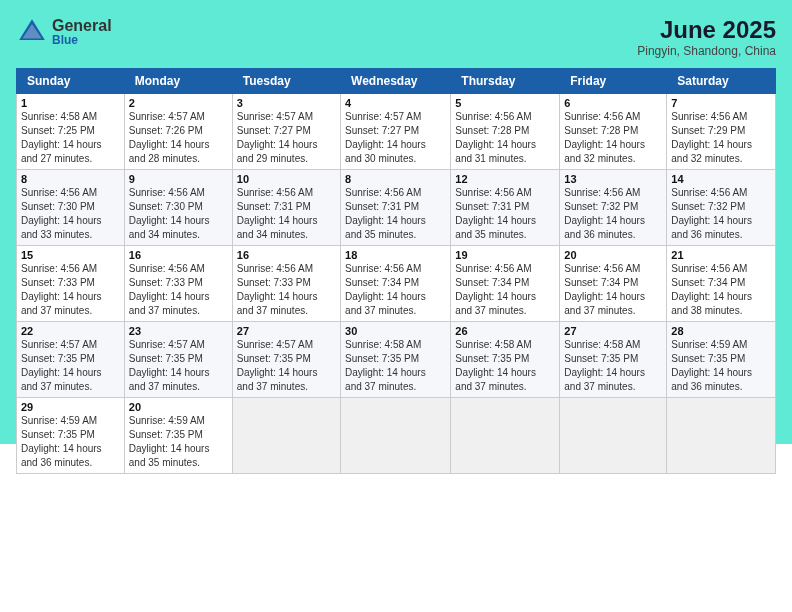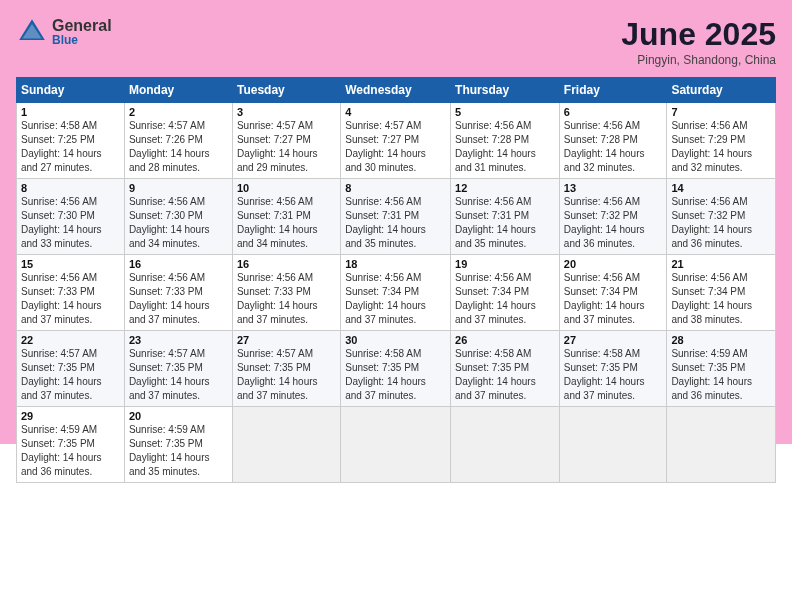--- a/index.html
+++ b/index.html
@@ -6,21 +6,21 @@
     body {
       font-family: Arial, sans-serif;
       background: #fff;
       width: 792px;
       height: 612px;
       overflow: hidden;
     }
     .page {
       width: 792px;
       height: 444px;
-      background: #f9a8d4;
+      background: #5eead4;
       padding: 16px 16px 12px 16px;
     }
     .header {
       display: flex;
       justify-content: space-between;
       align-items: flex-start;
       margin-bottom: 10px;
     }
     .logo {
       display: flex;
@@ -43,39 +43,39 @@
       color: #1a5fa8;
     }
     .logo-icon {
       width: 32px;
       height: 32px;
     }
     .title-block {
       text-align: right;
     }
     .cal-title {
-      font-size: 32px;
+      font-size: 24px;
       font-weight: bold;
       color: #1a1a2e;
     }
     .cal-subtitle {
       font-size: 12px;
       color: #444;
     }
     .calendar {
       width: 100%;
       border-collapse: collapse;
       border: 1px solid #ccc;
     }
     .calendar th {
       background: #1a5fa8;
       color: #fff;
       font-size: 12px;
       font-weight: bold;
-      padding: 5px 4px;
+      padding: 5px 10px;
       text-align: left;
       border: 1px solid #1a5fa8;
     }
     .calendar td {
       border: 1px solid #ccc;
       vertical-align: top;
       padding: 3px 4px;
       width: 113px;
       font-size: 9.5px;
       color: #333;

